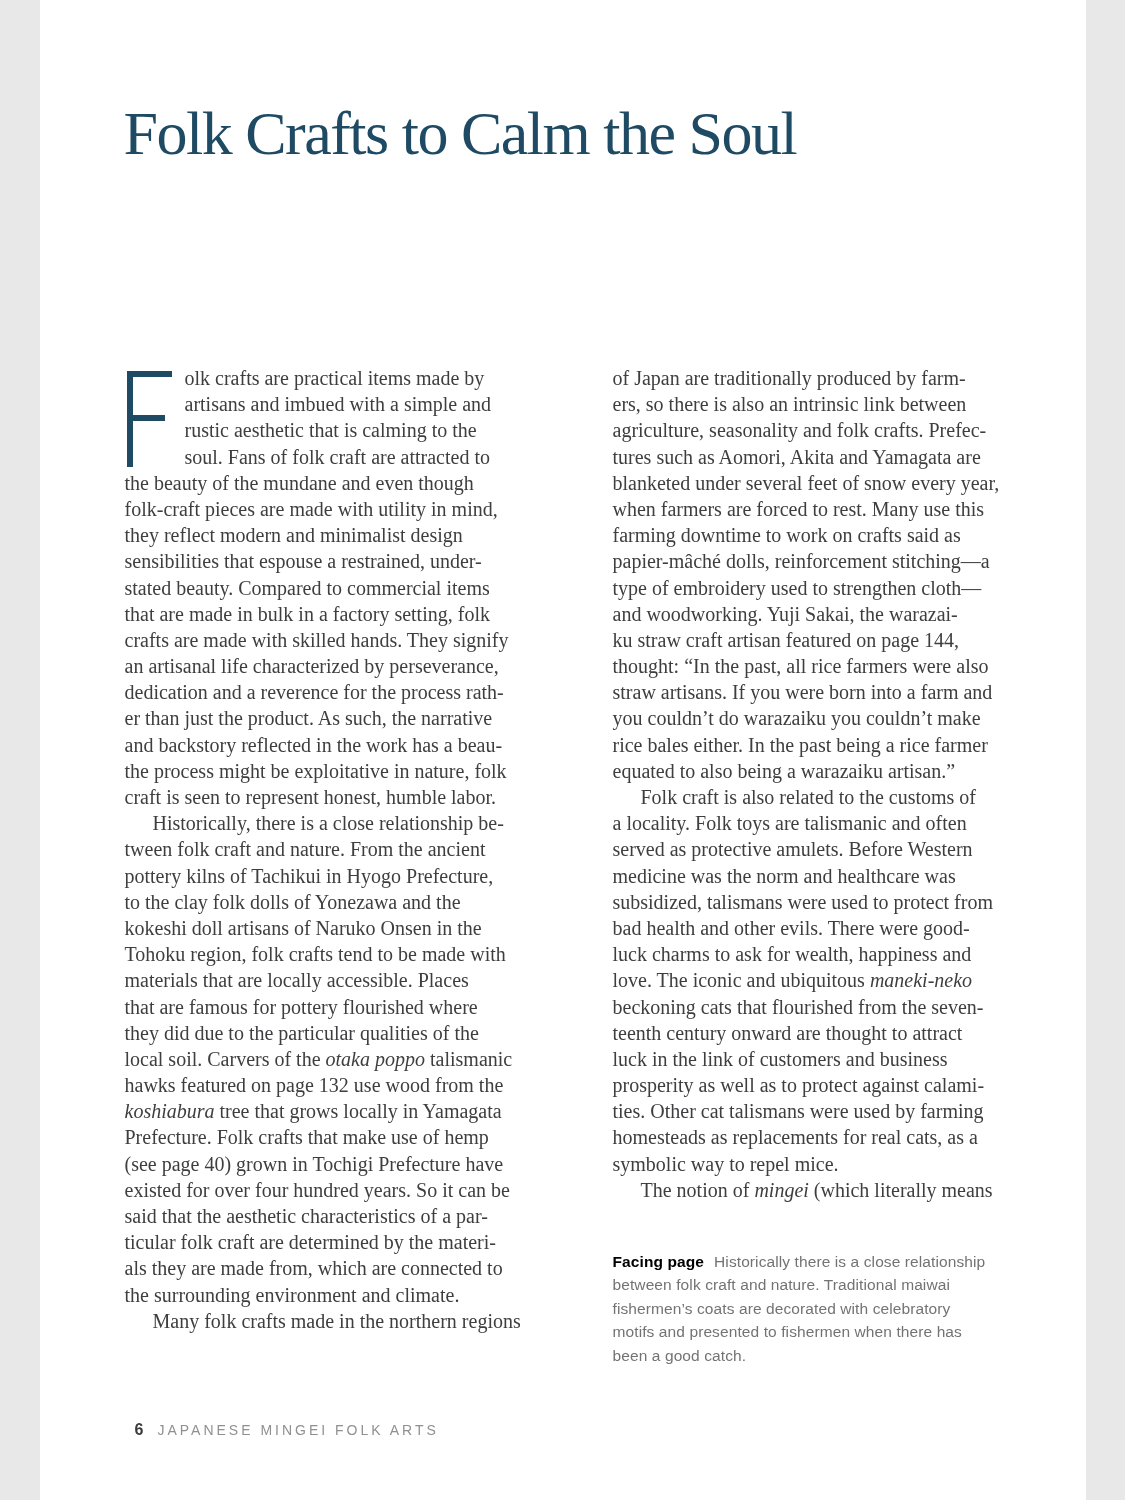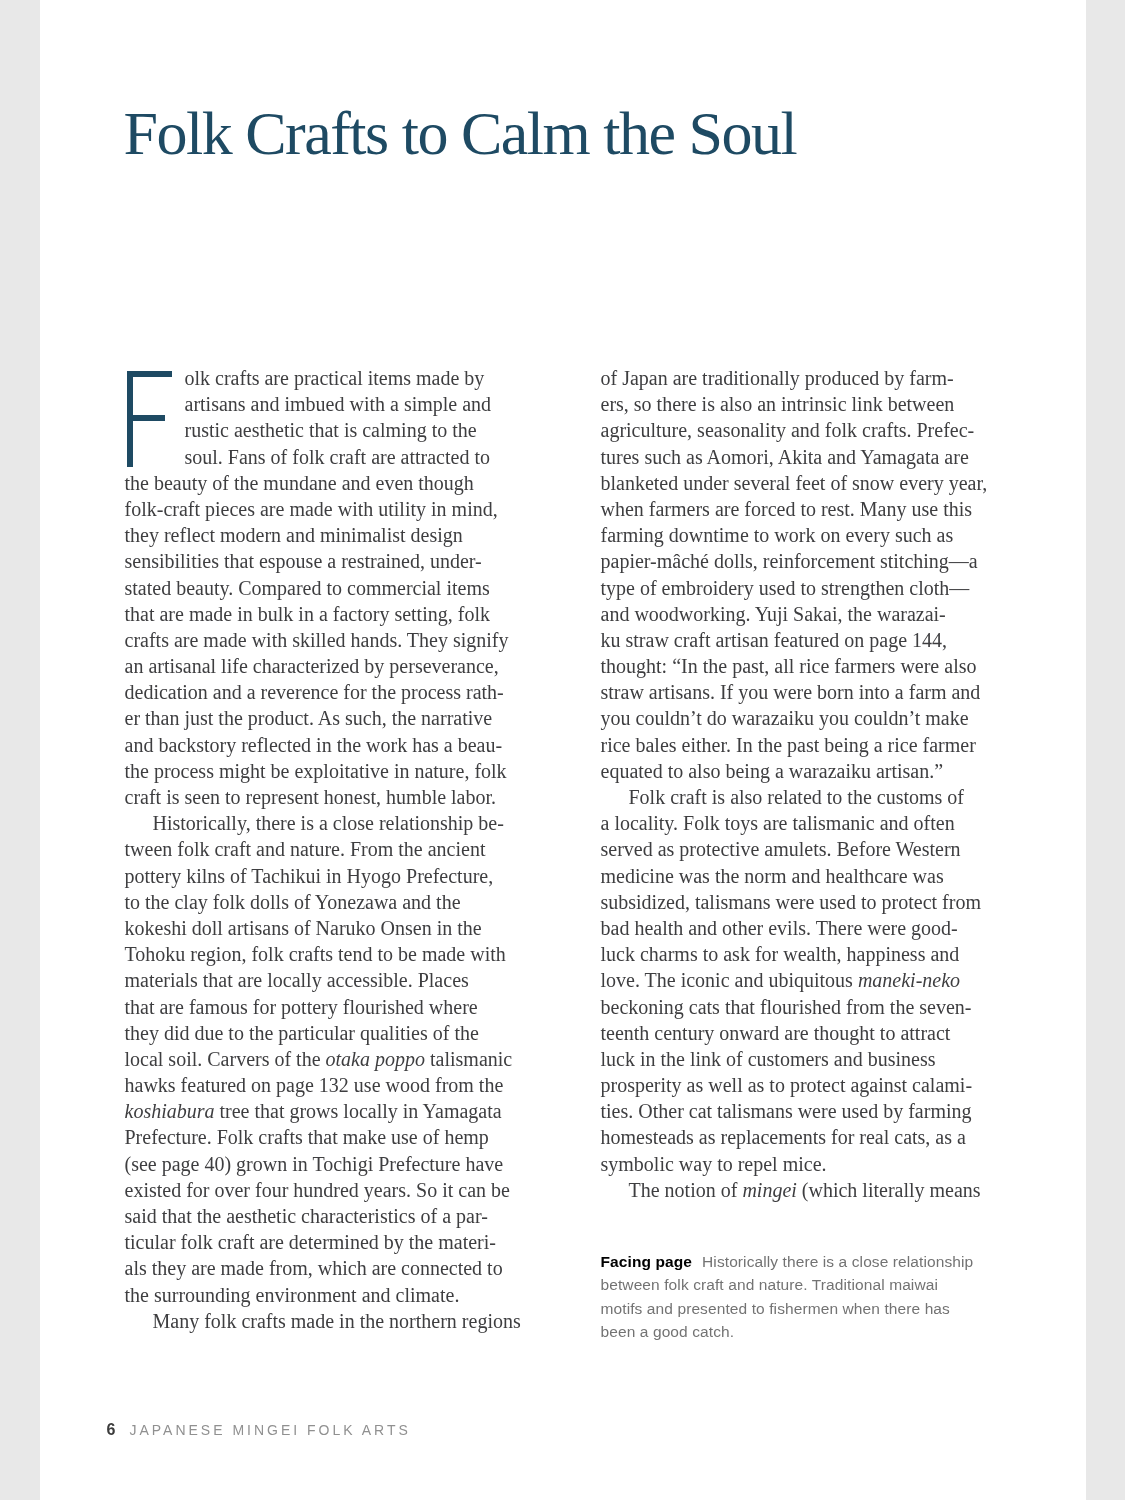--- a/index.html
+++ b/index.html
@@ -20,21 +20,21 @@
     font-size:62px;
     line-height:66px;
     letter-spacing:-1.5px;
     color:#1e4a63;
     white-space:nowrap;
   }
   .columns{
     position:absolute;
     left:85px;top:365px;
     display:flex;
-    gap:36px;
+    gap:48px;
   }
   .col{
     width:440px;
     font-size:20px;
     color:#3e3e40;
   }
   .col-left{position:relative;}
   .para{margin:0;}
   .line{
     white-space:nowrap;
@@ -60,21 +60,21 @@
     line-height:23.4px;
     height:23.4px;
   }
   .caption b{
     font-weight:bold;
     color:#000000;
     margin-right:10px;
   }
   .footer{
     position:absolute;
-    left:67px;top:1421px;
+    left:95px;top:1421px;
     font-family:"Liberation Sans", sans-serif;
     white-space:nowrap;
   }
   .footer .pagenum{
     font-size:16px;
     font-weight:bold;
     color:#3b3b3b;
   }
   .footer .booktitle{
     font-size:14px;
@@ -145,21 +145,21 @@
 
     <div class="col col-right">
 
     <div class="para">
           <div class="line"><span>of Japan are traditionally produced by farm-</span></div>
           <div class="line"><span>ers, so there is also an intrinsic link between</span></div>
           <div class="line"><span>agriculture, seasonality and folk crafts. Prefec-</span></div>
           <div class="line"><span>tures such as Aomori, Akita and Yamagata are</span></div>
           <div class="line"><span>blanketed under several feet of snow every year,</span></div>
           <div class="line"><span>when farmers are forced to rest. Many use this</span></div>
-          <div class="line"><span>farming downtime to work on every such as</span></div>
+          <div class="line"><span>farming downtime to work on crafts said as</span></div>
           <div class="line"><span>papier-mâché dolls, reinforcement stitching—a</span></div>
           <div class="line"><span>type of embroidery used to strengthen cloth—</span></div>
           <div class="line"><span>and woodworking. Yuji Sakai, the warazai-</span></div>
           <div class="line"><span>ku straw craft artisan featured on page 144,</span></div>
           <div class="line"><span>thought: “In the past, all rice farmers were also</span></div>
           <div class="line"><span>straw artisans. If you were born into a farm and</span></div>
           <div class="line"><span>you couldn’t do warazaiku you couldn’t make</span></div>
           <div class="line"><span>rice bales either. In the past being a rice farmer</span></div>
           <div class="line"><span>equated to also being a warazaiku artisan.”</span></div>
         </div>
@@ -179,20 +179,21 @@
           <div class="line"><span>ties. Other cat talismans were used by farming</span></div>
           <div class="line"><span>homesteads as replacements for real cats, as a</span></div>
           <div class="line"><span>symbolic way to repel mice.</span></div>
         </div>
         <div class="para">
           <div class="line p-ind"><span>The notion of </span><i>mingei</i><span> (which literally means</span></div>
         </div>
         <div class="caption">
           <div class="cap-line"><b>Facing page</b>Historically there is a close relationship</div>
           <div class="cap-line">between folk craft and nature. Traditional maiwai</div>
+          <div class="cap-line">fishermen’s coats are decorated with celebratory</div>
           <div class="cap-line">motifs and presented to fishermen when there has</div>
           <div class="cap-line">been a good catch.</div>
         </div>
       </div>
 
   </div>
 
   <div class="footer">
     <span class="pagenum">6</span><span class="booktitle">JAPANESE MINGEI FOLK ARTS</span>
   </div>

